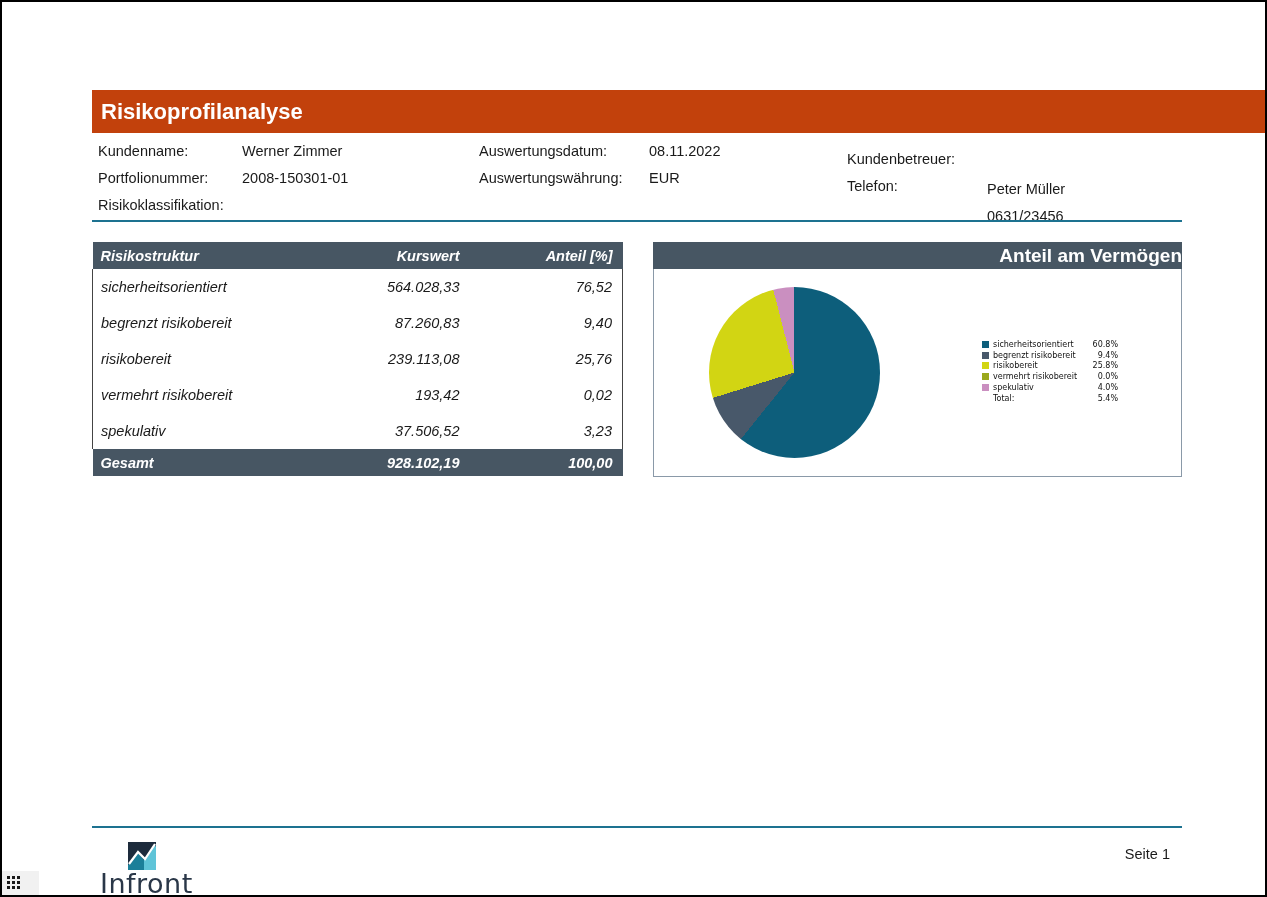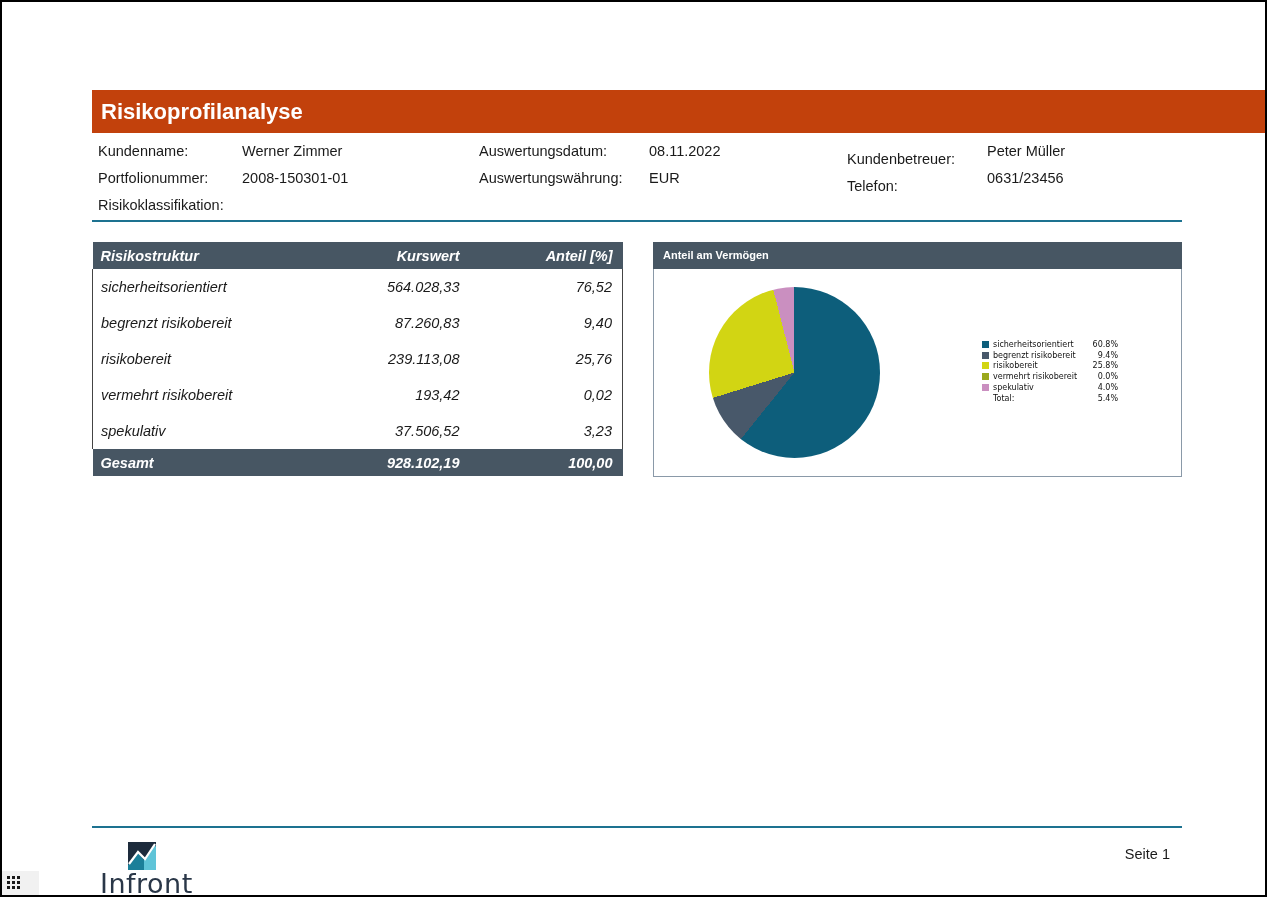--- a/index.html
+++ b/index.html
@@ -26,21 +26,21 @@
     font-weight: bold;
     line-height: 43px;
     padding-left: 9px;
   }
 
   
   .info-item { position: absolute; font-size: 14.5px; color: #1a1a1a; white-space: nowrap; }
   .r1 { top: 141px; } .r2 { top: 168px; } .r3 { top: 195px; }
   .lc1 { left: 96px; }  .vc1 { left: 240px; }
   .lc2 { left: 477px; } .vc2 { left: 647px; }
-  .lc3 { left: 845px; margin-top: 8px; } .vc3 { left: 985px; }
+  .lc3 { left: 845px; margin-top: 8px; } .vc3 { left: 985px; margin-top: 38px; }
 
   .accent-line {
     position: absolute;
     left: 90px; width: 1090px; height: 2px;
     background: #1d7290;
   }
   .line-top { top: 218px; }
   .line-bottom { top: 824px; }
 
   
@@ -88,24 +88,25 @@
     width: 529px; height: 235px;
     border: 1px solid #8a99a8;
     background: #ffffff;
   }
   .chart-header {
     position: absolute;
     left: -1px; top: -1px;
     width: 529px; height: 27px;
     background: #475663;
     color: #ffffff;
-    font-size: 11px;
+    font-size: 19px;
     font-weight: bold;
     line-height: 27px;
     padding-left: 10px;
+    text-align: right;
   }
   .pie {
     position: absolute;
     left: 55px; top: 44px;
     width: 171px; height: 171px;
     border-radius: 50%;
   }
   .legend {
     position: absolute;
     left: 328px; top: 96px;

